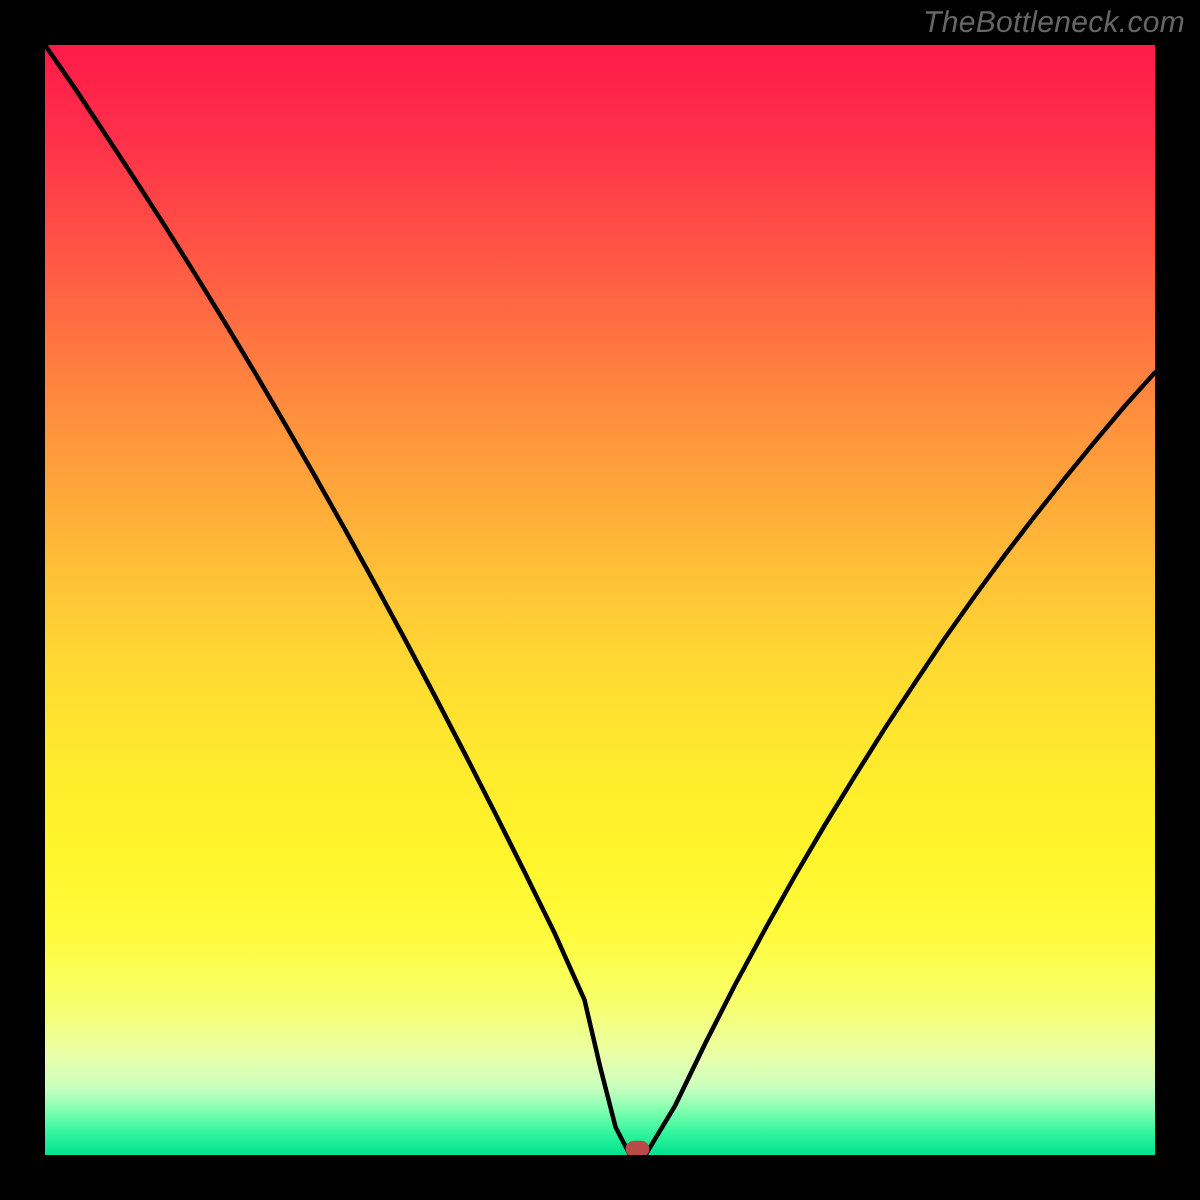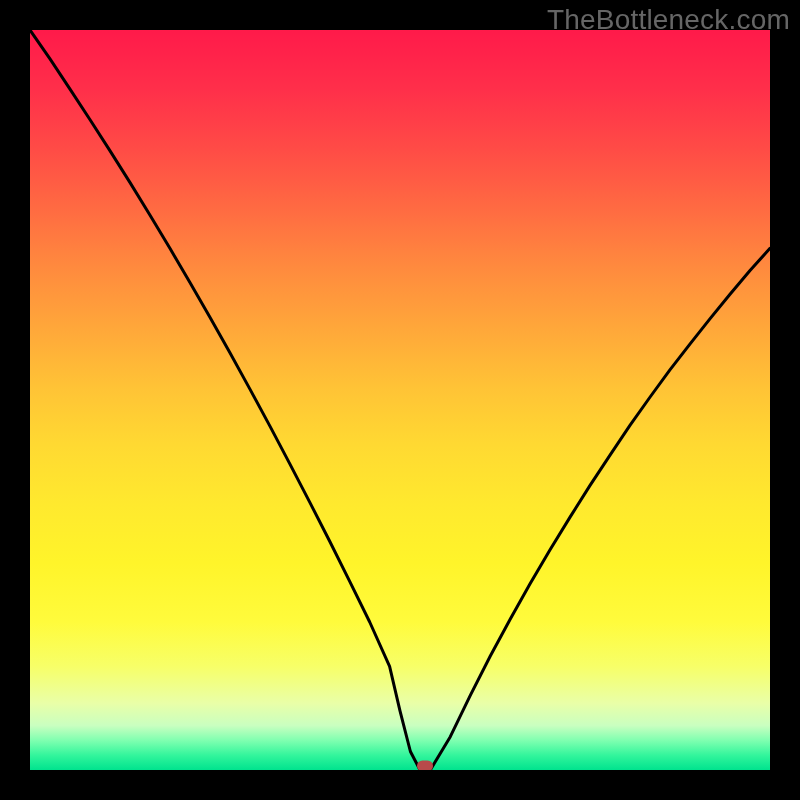--- a/index.html
+++ b/index.html
@@ -17,24 +17,25 @@
     top: 0;
     width: 800px;
     height: 800px;
     background: #000;
   }
   .watermark {
     position: absolute;
     top: 4px;
     right: 10px;
     color: #666;
-    font-size: 28px;
+    font-size: 20px;
     font-weight: 500;
     letter-spacing: 0.2px;
     z-index: 10;
+    font-style: italic;
   }
   .plot {
     position: absolute;
     left: 30px;
     top: 30px;
     width: 740px;
     height: 740px;
     overflow: hidden;
   }
   

